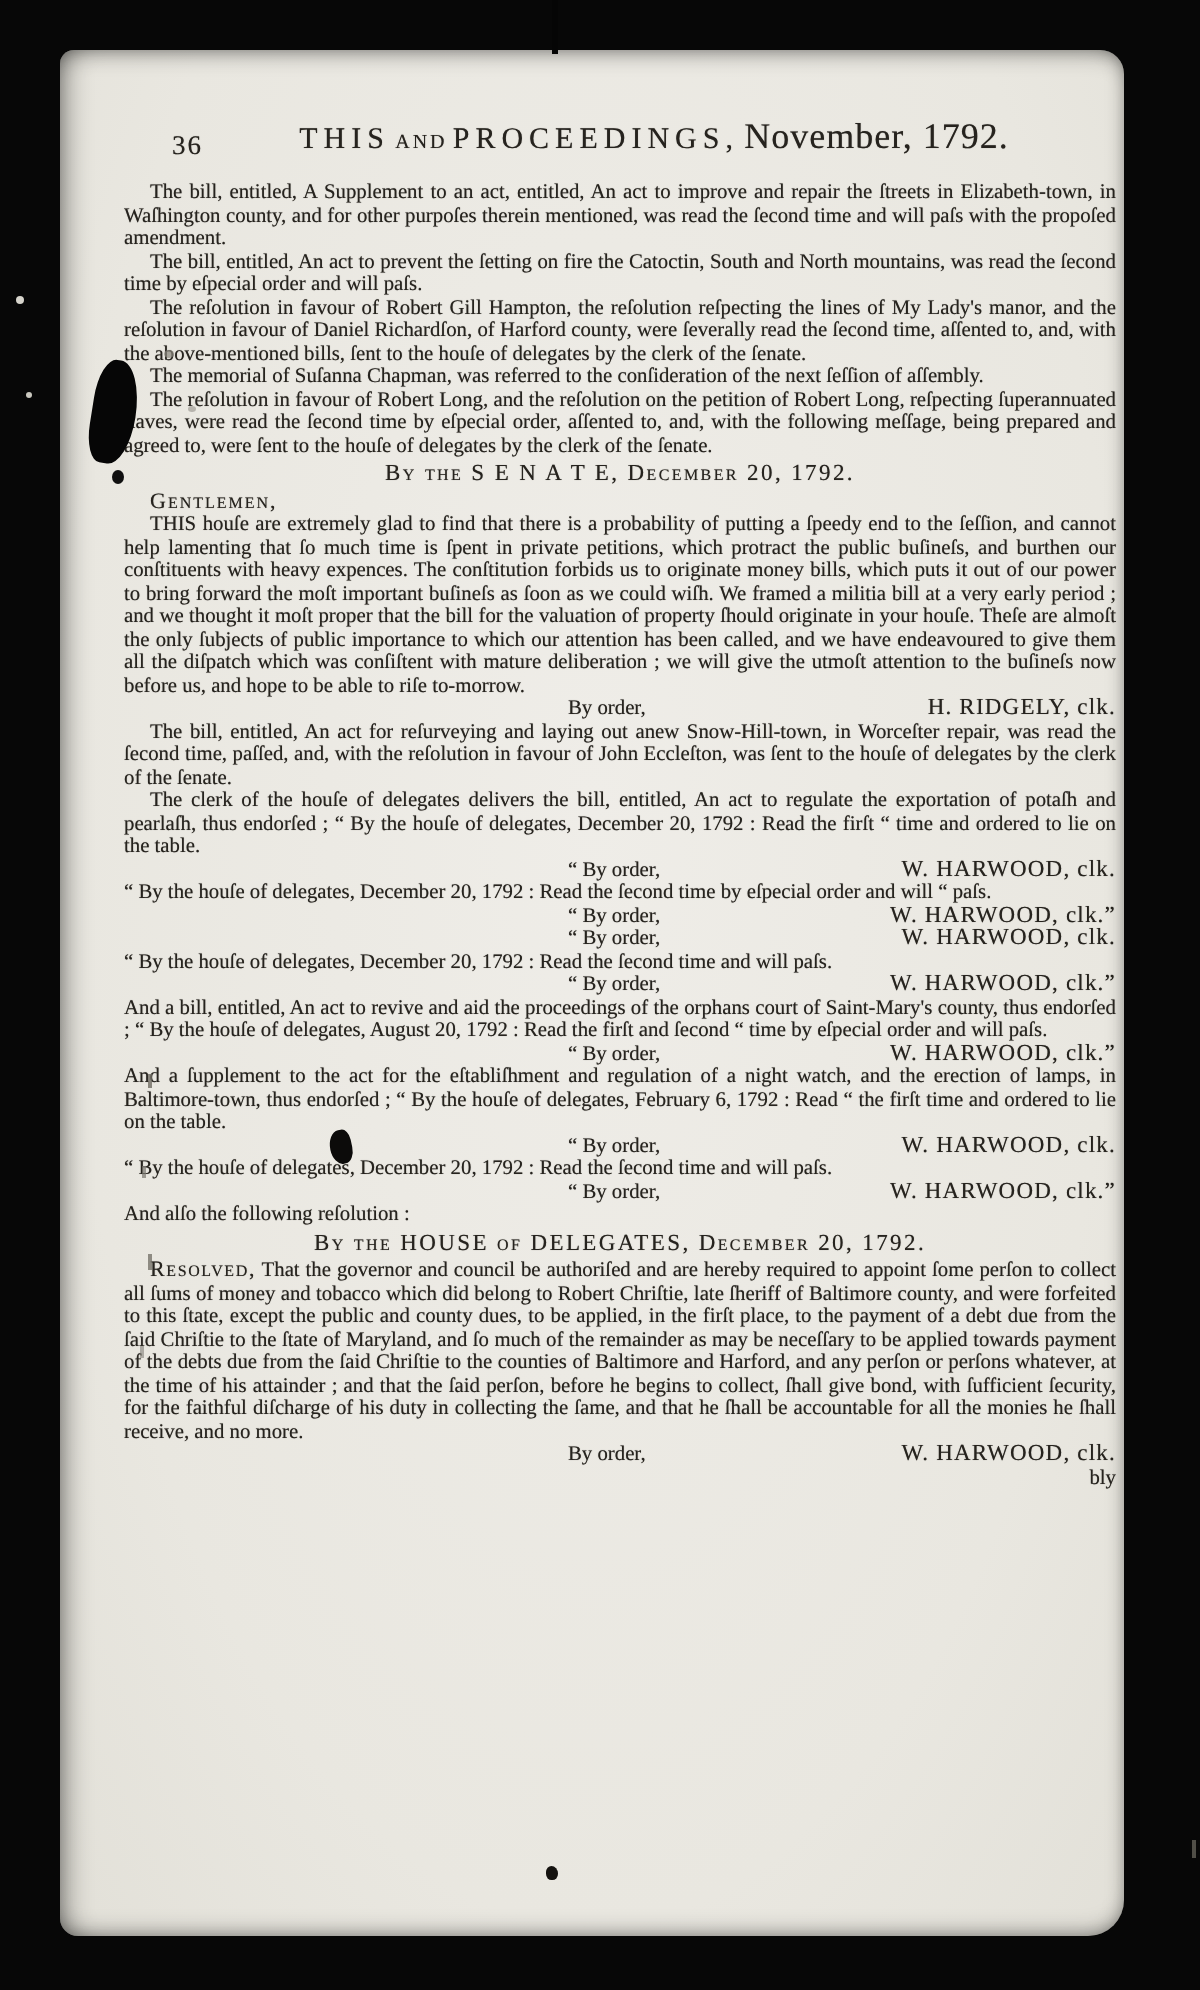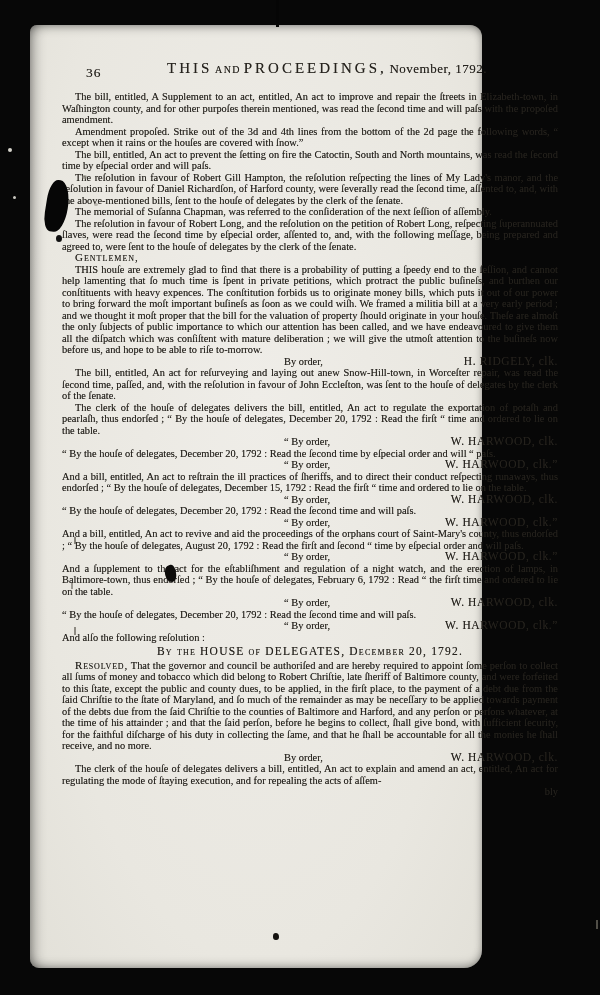--- a/index.html
+++ b/index.html
@@ -2,40 +2,40 @@
 <html><head>
 <meta charset="utf-8">
 <style>
   html,body { margin:0; padding:0; background:#000; }
   .scan {
     position:relative; width:600px; height:995px;
     background:#070707; overflow:hidden;
     font-family:"Liberation Serif", serif;
   }
   .page {
-    position:absolute; left:30px; top:25px; width:452px; height:943px;
+    position:absolute; left:30px; top:25px; width:532px; height:943px;
     background:#ebe9e3;
     background-image: radial-gradient(ellipse at 50% 40%, #efede8 0%, #e9e7e0 70%, #e2e0d8 100%);
     border-radius:7px 12px 18px 9px;
     box-shadow: inset 10px 0 14px -8px rgba(0,0,0,0.45),
                 inset -5px 0 10px -6px rgba(0,0,0,0.35),
                 inset 0 8px 12px -8px rgba(0,0,0,0.45),
                 inset 0 -8px 12px -8px rgba(0,0,0,0.4);
   }
   .content {
     position:absolute; left:32px; top:38px; width:496px;
     color:#26231e; font-size:10.4px; line-height:11.5px;
     text-shadow: 0 0 0.4px rgba(30,28,22,0.55);
   }
   .header { position:relative; height:24px; margin-bottom:4px; }
   .pagenum { position:absolute; left:24px; top:4px; font-size:13.5px; letter-spacing:1px; }
   .title { position:absolute; left:34px; right:0; top:0; text-align:center; white-space:nowrap; }
   .t-caps { font-size:15px; letter-spacing:3px; }
   .t-and  { font-size:10px; letter-spacing:1.5px; }
-  .t-date { font-size:13px; letter-spacing:0.5px; }
+  .t-date { font-size:18px; letter-spacing:0.5px; }
   p.para { margin:0; text-align:justify; }
   p.indent { text-indent:13px; }
   .heading {
     margin:3px 0 2px; text-align:center;
     font-variant:small-caps; font-size:11.5px; letter-spacing:1.2px;
   }
   .salutation { font-variant:small-caps; font-size:11px; letter-spacing:1px; text-indent:13px; margin:0; }
   .smallcaps { font-variant:small-caps; font-size:11px; letter-spacing:0.8px; }
   .byorder { position:relative; height:11.5px; }
   .bo-label { position:absolute; left:222px; }
@@ -66,26 +66,26 @@
 <div class="scan">
   <div class="page">
     <div class="content">
 
       <div class="header">
         <span class="pagenum">36</span>
         <span class="title"><span class="t-caps">THIS</span> <span class="t-and">AND</span> <span class="t-caps">PROCEEDINGS,</span> <span class="t-date">November, 1792.</span></span>
       </div>
 
       <p class="para indent">The bill, entitled, A Supplement to an act, entitled, An act to improve and repair the ſtreets in Elizabeth-town, in Waſhington county, and for other purpoſes therein mentioned, was read the ſecond time and will paſs with the propoſed amendment.</p>
-      <p class="para indent">Amendment propoſed.  Strike out of the 3d and 4th lines from the bottom of the 2d page the following words, “ except when it rains or the houſes are covered with ſnow.”</p>
       <p class="para indent">The bill, entitled, An act to prevent the ſetting on fire the Catoctin, South and North mountains, was read the ſecond time by eſpecial order and will paſs.</p>
       <p class="para indent">The reſolution in favour of Robert Gill Hampton, the reſolution reſpecting the lines of My Lady's manor, and the reſolution in favour of Daniel Richardſon, of Harford county, were ſeverally read the ſecond time, aſſented to, and, with the above-mentioned bills, ſent to the houſe of delegates by the clerk of the ſenate.</p>
       <p class="para indent">The memorial of Suſanna Chapman, was referred to the conſideration of the next ſeſſion of aſſembly.</p>
       <p class="para indent">The reſolution in favour of Robert Long, and the reſolution on the petition of Robert Long, reſpecting ſuperannuated ſlaves, were read the ſecond time by eſpecial order, aſſented to, and, with the following meſſage, being prepared and agreed to, were ſent to the houſe of delegates by the clerk of the ſenate.</p>
 
+      <p class="heading">By the S E N A T E, December 20, 1792.</p>
       <p class="salutation">Gentlemen,</p>
       <p class="para indent">THIS houſe are extremely glad to find that there is a probability of putting a ſpeedy end to the ſeſſion, and cannot help lamenting that ſo much time is ſpent in private petitions, which protract the public buſineſs, and burthen our conſtituents with heavy expences.  The conſtitution forbids us to originate money bills, which puts it out of our power to bring forward the moſt important buſineſs as ſoon as we could wiſh.  We framed a militia bill at a very early period ; and we thought it moſt proper that the bill for the valuation of property ſhould originate in your houſe.  Theſe are almoſt the only ſubjects of public importance to which our attention has been called, and we have endeavoured to give them all the diſpatch which was conſiſtent with mature deliberation ; we will give the utmoſt attention to the buſineſs now before us, and hope to be able to riſe to-morrow.</p>
 
       <div class="byorder">
         <span class="bo-label">By order,</span>
         <span class="bo-sig">H. RIDGELY, clk.</span>
       </div>
 
       <p class="para indent">The bill, entitled, An act for reſurveying and laying out anew Snow-Hill-town, in Worceſter repair, was read the ſecond time, paſſed, and, with the reſolution in favour of John Eccleſton, was ſent to the houſe of delegates by the clerk of the ſenate.</p>
       <p class="para indent">The clerk of the houſe of delegates delivers the bill, entitled, An act to regulate the exportation of potaſh and pearlaſh, thus endorſed ; “ By the houſe of delegates, December 20, 1792 : Read the firſt “ time and ordered to lie on the table.</p>
@@ -95,21 +95,20 @@
         <span class="bo-sig">W. HARWOOD, clk.</span>
       </div>
 
       <p class="para">“ By the houſe of delegates, December 20, 1792 : Read the ſecond time by eſpecial order and will “ paſs.</p>
 
       <div class="byorder">
         <span class="bo-label">“ By order,</span>
         <span class="bo-sig">W. HARWOOD, clk.”</span>
       </div>
 
-      <p class="para">And a bill, entitled, An act to reſtrain the ill practices of ſheriffs, and to direct their conduct reſpecting runaways, thus endorſed ; “ By the houſe of delegates, December 15, 1792 : Read the firſt “ time and ordered to lie on the table.</p>
 
       <div class="byorder">
         <span class="bo-label">“ By order,</span>
         <span class="bo-sig">W. HARWOOD, clk.</span>
       </div>
 
       <p class="para">“ By the houſe of delegates, December 20, 1792 : Read the ſecond time and will paſs.</p>
 
       <div class="byorder">
         <span class="bo-label">“ By order,</span>
@@ -141,21 +140,20 @@
 
       <p class="heading">By the HOUSE of DELEGATES, December 20, 1792.</p>
 
       <p class="para indent"><span class="smallcaps">Resolved,</span><span> That the governor and council be authoriſed and are hereby required to appoint ſome perſon to collect all ſums of money and tobacco which did belong to Robert Chriſtie, late ſheriff of Baltimore county, and were forfeited to this ſtate, except the public and county dues, to be applied, in the firſt place, to the payment of a debt due from the ſaid Chriſtie to the ſtate of Maryland, and ſo much of the remainder as may be neceſſary to be applied towards payment of the debts due from the ſaid Chriſtie to the counties of Baltimore and Harford, and any perſon or perſons whatever, at the time of his attainder ; and that the ſaid perſon, before he begins to collect, ſhall give bond, with ſufficient ſecurity, for the faithful diſcharge of his duty in collecting the ſame, and that he ſhall be accountable for all the monies he ſhall receive, and no more.</span></p>
 
       <div class="byorder">
         <span class="bo-label">By order,</span>
         <span class="bo-sig">W. HARWOOD, clk.</span>
       </div>
 
-      <p class="para indent">The clerk of the houſe of delegates delivers a bill, entitled, An act to explain and amend an act, entitled, An act for regulating the mode of ſtaying execution, and for repealing the acts of aſſem-</p>
       <p class="catchword">bly</p>
 
     </div>
 
     <div class="artifact a-blob-left"></div>
     <div class="artifact a-blob-left2"></div>
     <div class="artifact a-speck-g1"></div>
     <div class="artifact a-speck-g2"></div>
     <div class="artifact a-inkblot"></div>
     <div class="artifact a-inkdot"></div>

